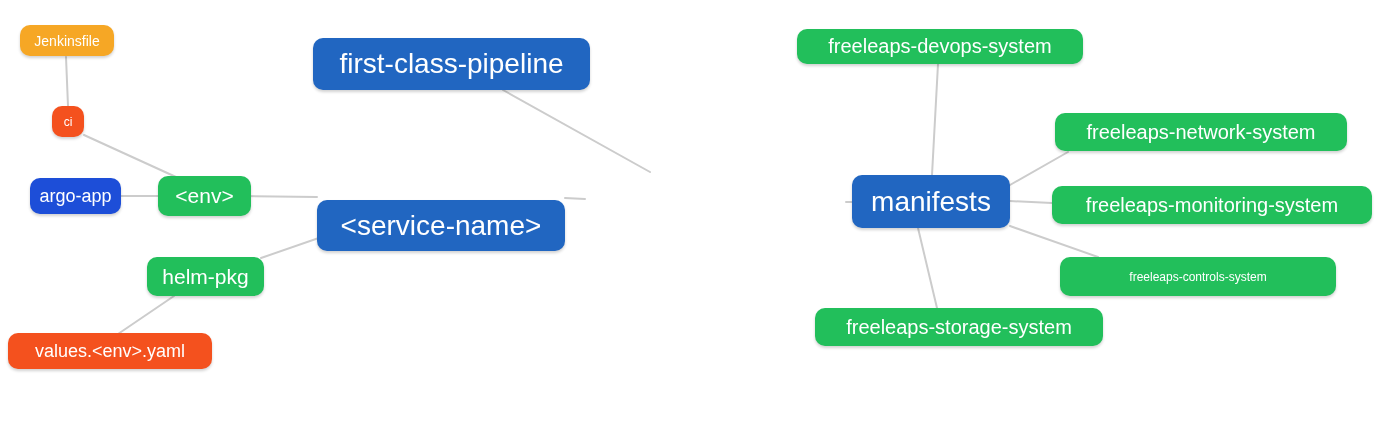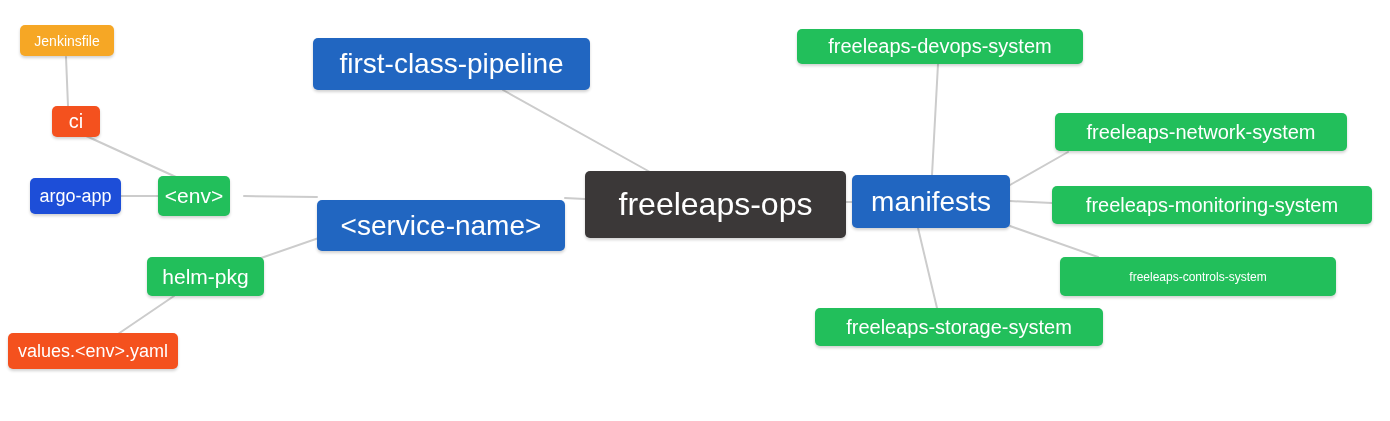--- a/index.html
+++ b/index.html
@@ -22,21 +22,21 @@
     width: 1390px;
     height: 421px;
     pointer-events: none;
   }
   .node {
     position: absolute;
     display: flex;
     align-items: center;
     justify-content: center;
     color: #ffffff;
-    border-radius: 5px;
+    border-radius: 10px;
     box-sizing: border-box;
     white-space: nowrap;
     box-shadow: 0 2px 3px rgba(0,0,0,0.18);
     cursor: pointer;
     user-select: none;
   }
 </style>
 </head>
 <body>
 
@@ -51,28 +51,27 @@
       <line x1="503" y1="90" x2="650" y2="172" stroke="#cccccc" stroke-width="2" stroke-linecap="round"></line>
       <line x1="565" y1="198" x2="585" y2="199" stroke="#cccccc" stroke-width="2" stroke-linecap="round"></line>
       <line x1="846" y1="202" x2="852" y2="202" stroke="#cccccc" stroke-width="2" stroke-linecap="round"></line>
       <line x1="938" y1="64" x2="932" y2="175" stroke="#cccccc" stroke-width="2" stroke-linecap="round"></line>
       <line x1="1010" y1="185" x2="1068" y2="152" stroke="#cccccc" stroke-width="2" stroke-linecap="round"></line>
       <line x1="1010" y1="201" x2="1052" y2="203" stroke="#cccccc" stroke-width="2" stroke-linecap="round"></line>
       <line x1="1010" y1="226" x2="1098" y2="257" stroke="#cccccc" stroke-width="2" stroke-linecap="round"></line>
       <line x1="918" y1="228" x2="937" y2="308" stroke="#cccccc" stroke-width="2" stroke-linecap="round"></line>
     </svg>
 
-<div class="node" style="left: 585px; top: 171px; width: 261px; height: 67px; font-size: 32px; background: rgb(59, 56, 56);">freeleaps-ops</div>
     <div class="node" style="left: 313px; top: 38px; width: 277px; height: 52px; font-size: 28px; background: rgb(33, 102, 193); text-align: center;">first-class-pipeline</div>
     <div class="node" style="left: 317px; top: 172px; width: 248px; height: 51px; font-size: 28px; background: rgb(33, 102, 193); margin-top: 28px;">&lt;service-name&gt;</div>
     <div class="node" style="left: 852px; top: 175px; width: 158px; height: 53px; font-size: 28px; background: rgb(33, 102, 193);">manifests</div>
-    <div class="node" style="left: 158px; top: 176px; width: 72px; height: 40px; font-size: 21px; background: rgb(34, 191, 91);">&lt;env&gt;</div>
+    <div class="node" style="left: 158px; top: 176px; width: 93px; height: 40px; font-size: 21px; background: rgb(34, 191, 91);">&lt;env&gt;</div>
     <div class="node" style="left: 147px; top: 257px; width: 117px; height: 39px; font-size: 21px; background: rgb(34, 191, 91);">helm-pkg</div>
-    <div class="node" style="left: 52px; top: 106px; width: 48px; height: 31px; font-size: 20px; background: rgb(244, 81, 30);">ci</div>
+    <div class="node" style="left: 52px; top: 106px; width: 32px; height: 31px; font-size: 12px; background: rgb(244, 81, 30);">ci</div>
     <div class="node" style="left: 30px; top: 178px; width: 91px; height: 36px; font-size: 18px; background: #1d4ed8;">argo-app</div>
     <div class="node" style="left: 20px; top: 25px; width: 94px; height: 31px; font-size: 14px; background: rgb(246, 167, 37);">Jenkinsfile</div>
-    <div class="node" style="left: 8px; top: 333px; width: 170px; height: 36px; font-size: 18px; background: rgb(244, 81, 30);">values.&lt;env&gt;.yaml</div>
+    <div class="node" style="left: 8px; top: 333px; width: 204px; height: 36px; font-size: 18px; background: rgb(244, 81, 30);">values.&lt;env&gt;.yaml</div>
     <div class="node" style="left: 797px; top: 29px; width: 286px; height: 35px; font-size: 20px; background: rgb(34, 191, 91); text-align: right;">freeleaps-devops-system</div>
     <div class="node" style="left: 1055px; top: 113px; width: 292px; height: 38px; font-size: 20px; background: rgb(34, 191, 91);">freeleaps-network-system</div>
     <div class="node" style="left: 1052px; top: 186px; width: 320px; height: 38px; font-size: 20px; background: rgb(34, 191, 91);">freeleaps-monitoring-system</div>
     <div class="node" style="left: 1060px; top: 257px; width: 276px; height: 39px; font-size: 12px; background: rgb(34, 191, 91);">freeleaps-controls-system</div>
     <div class="node" style="left: 815px; top: 308px; width: 288px; height: 38px; font-size: 20px; background: rgb(34, 191, 91);">freeleaps-storage-system</div>
   </div>
 
 </body></html>

